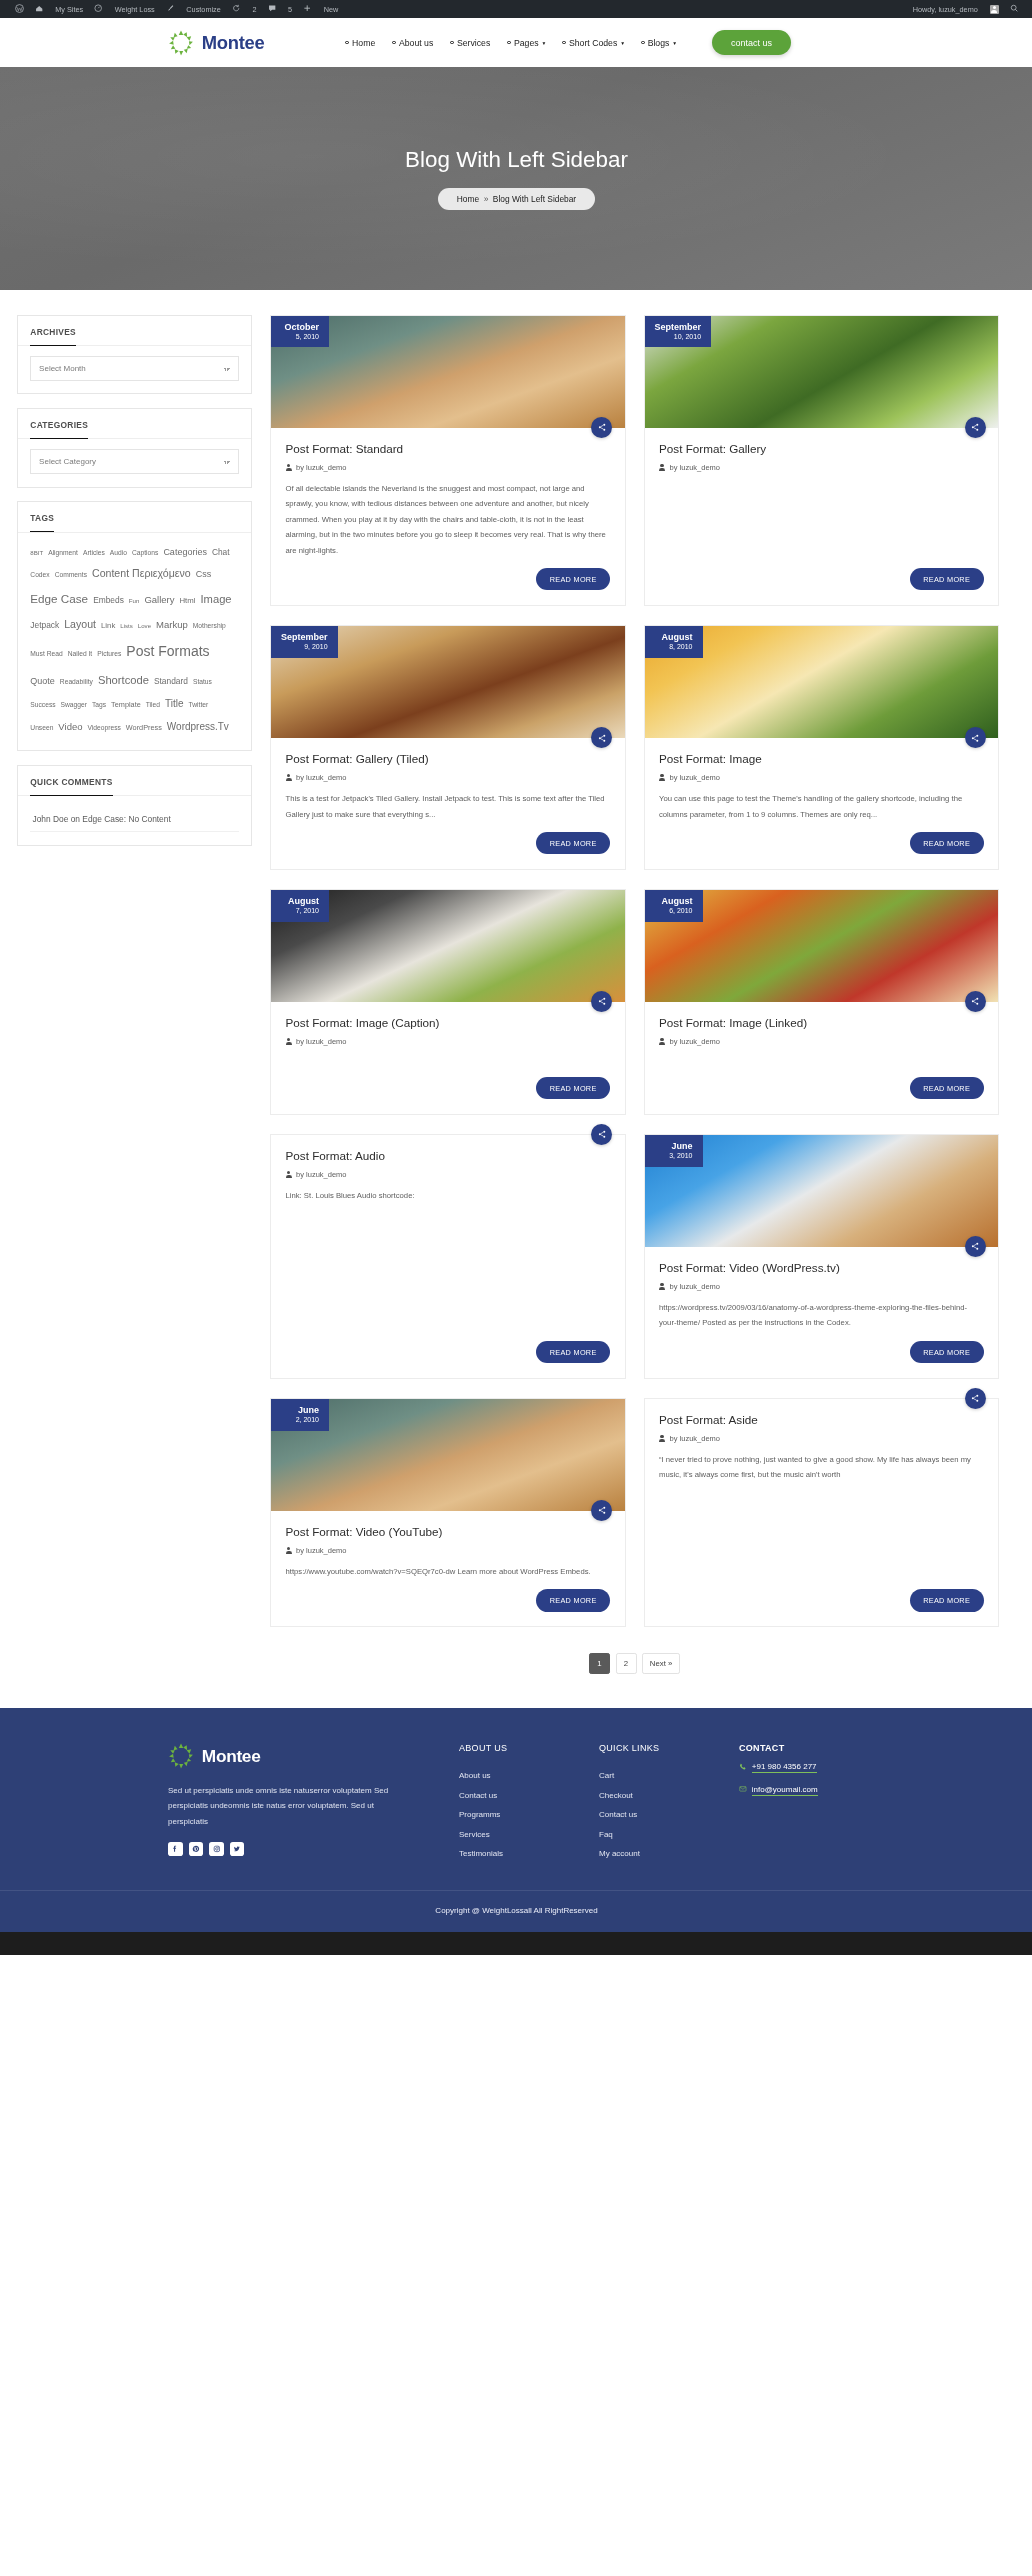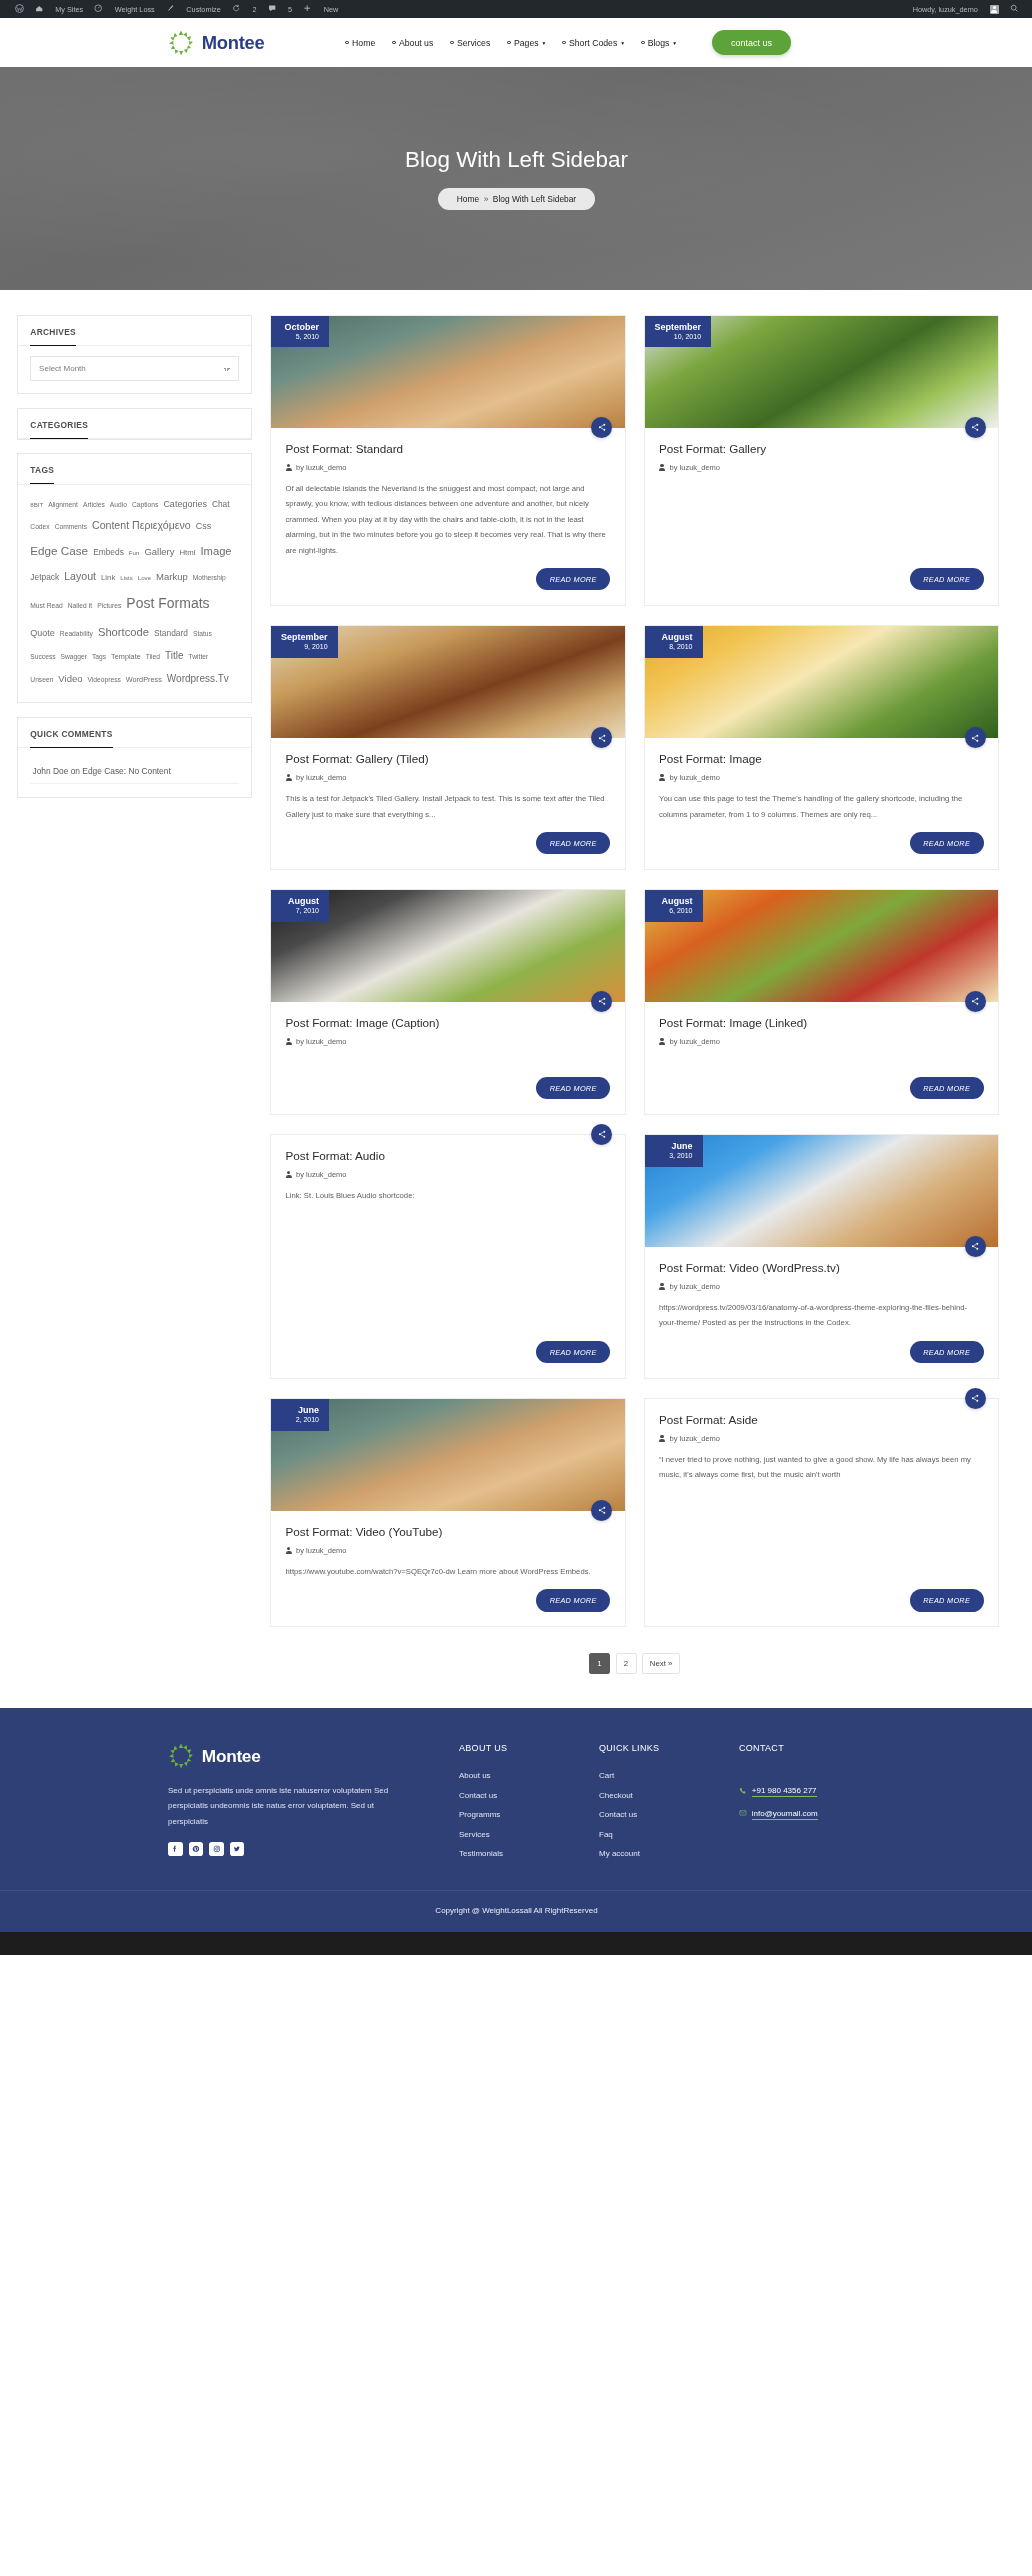--- a/index.html
+++ b/index.html
@@ -216,21 +216,21 @@
   .user-icon::after { content:""; position:absolute; width:6.1px;height:3.4px;border-radius:2.8px 2.8px 0.6px 0.6px;
     background:#4a4a4a; left:0; top:3.9px; }
   .post-excerpt {
     font-size: 7.7px; line-height: 2.0; color: #5e5e5e; margin-bottom: 10px;
   }
   .readmore {
     align-self: flex-end; margin-top: auto;
     background: #2b3f87; color:#fff; border:none;
     padding: 6.7px 13.4px; border-radius: 12.3px;
     font-size: 7.3px; letter-spacing:0.3px;
-    font-family: "Liberation Sans", sans-serif; cursor:pointer;font-style:italic;
+    font-family: "Liberation Sans", sans-serif; cursor:pointer;
   }
 
   
   .pagination {
     display:flex; justify-content:center; gap:5.6px;
     margin-top: 26px;
   }
   .page-link {
     min-width: 21px; height: 21px; border:0.6px solid #e2e2e2;
     border-radius: 2.2px; display:flex; align-items:center; justify-content:center;
@@ -260,21 +260,21 @@
   }
   .socials { display:flex; gap: 6.1px; }
   .social {
     width: 14.5px; height: 14.5px; border-radius: 2.8px; background:#fff;
     display:flex; align-items:center; justify-content:center; cursor:pointer;
   }
   .fcol h4 {
     font-size: 9px; color:#fff; letter-spacing:0.3px; font-weight: normal;
     margin-bottom: 17px;
   }
-  .fcol-contact h4 { font-size: 9px; color:#fff; letter-spacing:0.3px; font-weight: normal; margin-bottom: 33px;}
+  .fcol-contact h4 { font-size: 9px; color:#fff; letter-spacing:0.3px; font-weight: bold; margin-bottom: 9px;}
   .fcol ul { list-style:none; }
   .fcol li { margin-bottom: 9.5px; }
   .fcol a { color:#e2e5f1; text-decoration:none; font-size: 8px; cursor:pointer; }
   .contact-line {
     display:flex; align-items:center; gap:5px; margin-bottom: 11.2px;
     font-size: 8px;
   }
   .contact-line .val { border-bottom: 0.6px solid #7fbf5a; padding-bottom:1.1px; color:#fff;}
   .ci { color:#7fbf5a; font-size: 7.8px; }
   .copyright {
@@ -444,20 +444,25 @@
           <option>Select Month</option>
         </select>
       </div>
     </div>
 
     <div class="widget">
       <div class="widget-head">
         <div class="widget-title">CATEGORIES</div>
       </div>
       <div class="widget-rule"></div>
+      <div class="widget-body">
+        <select class="wp-select">
+          <option>Select Category</option>
+        </select>
+      </div>
     </div>
 
     <div class="widget">
       <div class="widget-head">
         <div class="widget-title">TAGS</div>
       </div>
       <div class="widget-rule"></div>
       <div class="widget-body">
         <div class="tagcloud" id="tagcloud"><a style="font-size: 6.1px;">8BIT</a><a style="font-size: 6.7px;">Alignment</a><a style="font-size: 6.7px;">Articles</a><a style="font-size: 6.7px;">Audio</a><a style="font-size: 6.7px;">Captions</a><a style="font-size: 9px;">Categories</a><a style="font-size: 8.4px;">Chat</a><a style="font-size: 6.7px;">Codex</a><a style="font-size: 6.7px;">Comments</a><a style="font-size: 10.6px;">Content Περιεχόμενο</a><a style="font-size: 9px;">Css</a><a style="font-size: 11.7px;">Edge Case</a><a style="font-size: 8.4px;">Embeds</a><a style="font-size: 6.1px;">Fun</a><a style="font-size: 9.5px;">Gallery</a><a style="font-size: 7.8px;">Html</a><a style="font-size: 11.2px;">Image</a><a style="font-size: 8.4px;">Jetpack</a><a style="font-size: 10.6px;">Layout</a><a style="font-size: 7.8px;">Link</a><a style="font-size: 6.1px;">Lists</a><a style="font-size: 6.1px;">Love</a><a style="font-size: 9.5px;">Markup</a><a style="font-size: 6.7px;">Mothership</a><a style="font-size: 6.7px;">Must Read</a><a style="font-size: 6.7px;">Nailed It</a><a style="font-size: 6.7px;">Pictures</a><a style="font-size: 14px;">Post Formats</a><a style="font-size: 9px;">Quote</a><a style="font-size: 6.7px;">Readability</a><a style="font-size: 11.2px;">Shortcode</a><a style="font-size: 8.4px;">Standard</a><a style="font-size: 6.7px;">Status</a><a style="font-size: 6.7px;">Success</a><a style="font-size: 6.7px;">Swagger</a><a style="font-size: 6.7px;">Tags</a><a style="font-size: 7.3px;">Template</a><a style="font-size: 6.7px;">Tiled</a><a style="font-size: 10px;">Title</a><a style="font-size: 6.7px;">Twitter</a><a style="font-size: 6.7px;">Unseen</a><a style="font-size: 9.5px;">Video</a><a style="font-size: 6.7px;">Videopress</a><a style="font-size: 7.3px;">WordPress</a><a style="font-size: 10px;">Wordpress.Tv</a></div>
       </div>

